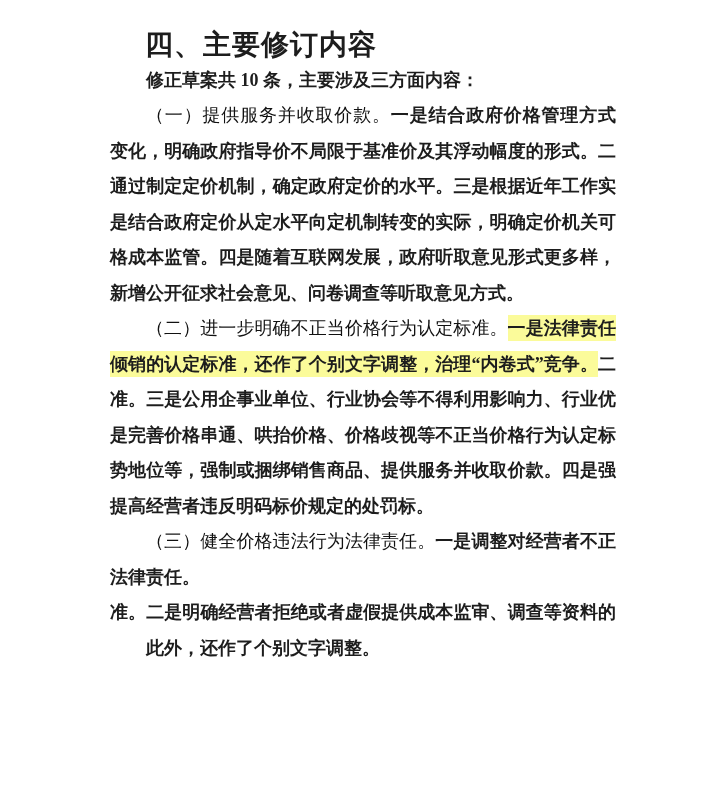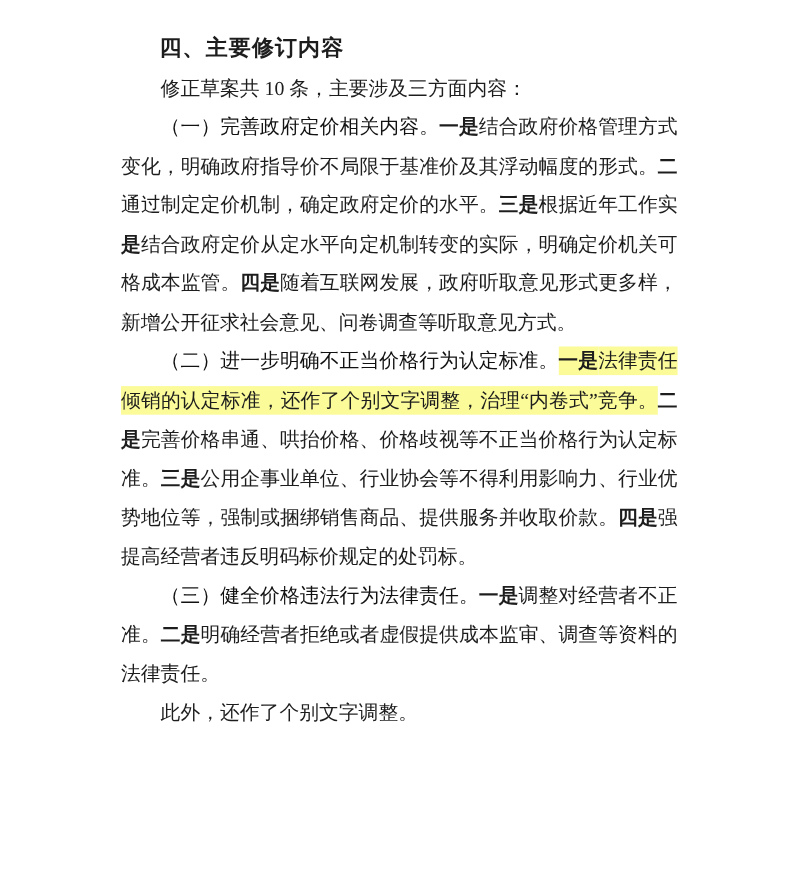--- a/index.html
+++ b/index.html
@@ -24,21 +24,21 @@
     left: 110px;
     top: 27px;
     width: 506px;
   }
   .heading {
     height: 35.5px;
     line-height: 35.5px;
     padding-left: 35px;
     font-family: "Liberation Sans", sans-serif;
     font-weight: bold;
-    font-size: 20px;
+    font-size: 28px;
     color: var(--ink, #1d1d1d);
     letter-spacing: 1px;
     white-space: nowrap;
   }
   .line {
     height: 35.5px;
     line-height: 35.5px;
     font-size: 18px;
     font-family: "Liberation Serif", serif;
     color: var(--ink, #1d1d1d);
@@ -48,21 +48,21 @@
   .line.justify {
     white-space: normal;
     text-align: justify;
     text-align-last: justify;
     text-justify: inter-character;
   }
   .line.indent {
     text-indent: 36px;
   }
   .seg-normal {
-    font-weight: normal;
+    font-weight: bold;
   }
   
   .seg-sub {
     font-weight: normal;
     color: var(--ink-sub, #111111);
   }
   
   .seg-bold {
     font-weight: bold;
     font-family: "Liberation Sans", sans-serif;
@@ -75,31 +75,31 @@
   }
 </style>
 </head>
 <body>
 
 <div class="page">
   <div class="doc">
     <div class="heading">四、主要修订内容</div>
     <div id="lines">
         <div class="line indent"><span class="seg-normal">修正草案共 10 条，主要涉及三方面内容：</span></div>
-        <div class="line justify indent"><span class="seg-sub">（一）完善政府定价相关内容。</span><span class="seg-bold">一是</span><span class="seg-normal">结合政府价格管理方式</span></div>
+        <div class="line justify indent"><span class="seg-sub">（一）提供服务并收取价款。</span><span class="seg-bold">一是</span><span class="seg-normal">结合政府价格管理方式</span></div>
         <div class="line justify"><span class="seg-normal">变化，明确政府指导价不局限于基准价及其浮动幅度的形式。</span><span class="seg-bold">二</span></div>
         <div class="line justify"><span class="seg-normal">通过制定定价机制，确定政府定价的水平。</span><span class="seg-bold">三是</span><span class="seg-normal">根据近年工作实</span></div>
         <div class="line justify"><span class="seg-bold">是</span><span class="seg-normal">结合政府定价从定水平向定机制转变的实际，明确定价机关可</span></div>
         <div class="line justify"><span class="seg-normal">格成本监管。</span><span class="seg-bold">四是</span><span class="seg-normal">随着互联网发展，政府听取意见形式更多样，</span></div>
         <div class="line"><span class="seg-normal">新增公开征求社会意见、问卷调查等听取意见方式。</span></div>
         <div class="line justify indent"><span class="seg-sub">（二）进一步明确不正当价格行为认定标准。</span><span class="seg-bold hl">一是</span><span class="seg-normal hl">法律责任</span></div>
         <div class="line justify"><span class="seg-normal hl">倾销的认定标准，还作了个别文字调整，治理“内卷式”竞争。</span><span class="seg-bold">二</span></div>
+        <div class="line justify"><span class="seg-normal">准。</span><span class="seg-bold">三是</span><span class="seg-normal">公用企事业单位、行业协会等不得利用影响力、行业优</span></div>
         <div class="line justify"><span class="seg-bold">是</span><span class="seg-normal">完善价格串通、哄抬价格、价格歧视等不正当价格行为认定标</span></div>
-        <div class="line justify"><span class="seg-normal">准。</span><span class="seg-bold">三是</span><span class="seg-normal">公用企事业单位、行业协会等不得利用影响力、行业优</span></div>
         <div class="line justify"><span class="seg-normal">势地位等，强制或捆绑销售商品、提供服务并收取价款。</span><span class="seg-bold">四是</span><span class="seg-normal">强</span></div>
         <div class="line"><span class="seg-normal">提高经营者违反明码标价规定的处罚标。</span></div>
         <div class="line justify indent"><span class="seg-sub">（三）健全价格违法行为法律责任。</span><span class="seg-bold">一是</span><span class="seg-normal">调整对经营者不正</span></div>
+        <div class="line"><span class="seg-normal">法律责任。</span></div>
         <div class="line justify"><span class="seg-normal">准。</span><span class="seg-bold">二是</span><span class="seg-normal">明确经营者拒绝或者虚假提供成本监审、调查等资料的</span></div>
-        <div class="line"><span class="seg-normal">法律责任。</span></div>
         <div class="line indent"><span class="seg-normal">此外，还作了个别文字调整。</span></div>
       </div>
   </div>
 </div>
 
 </body></html>

